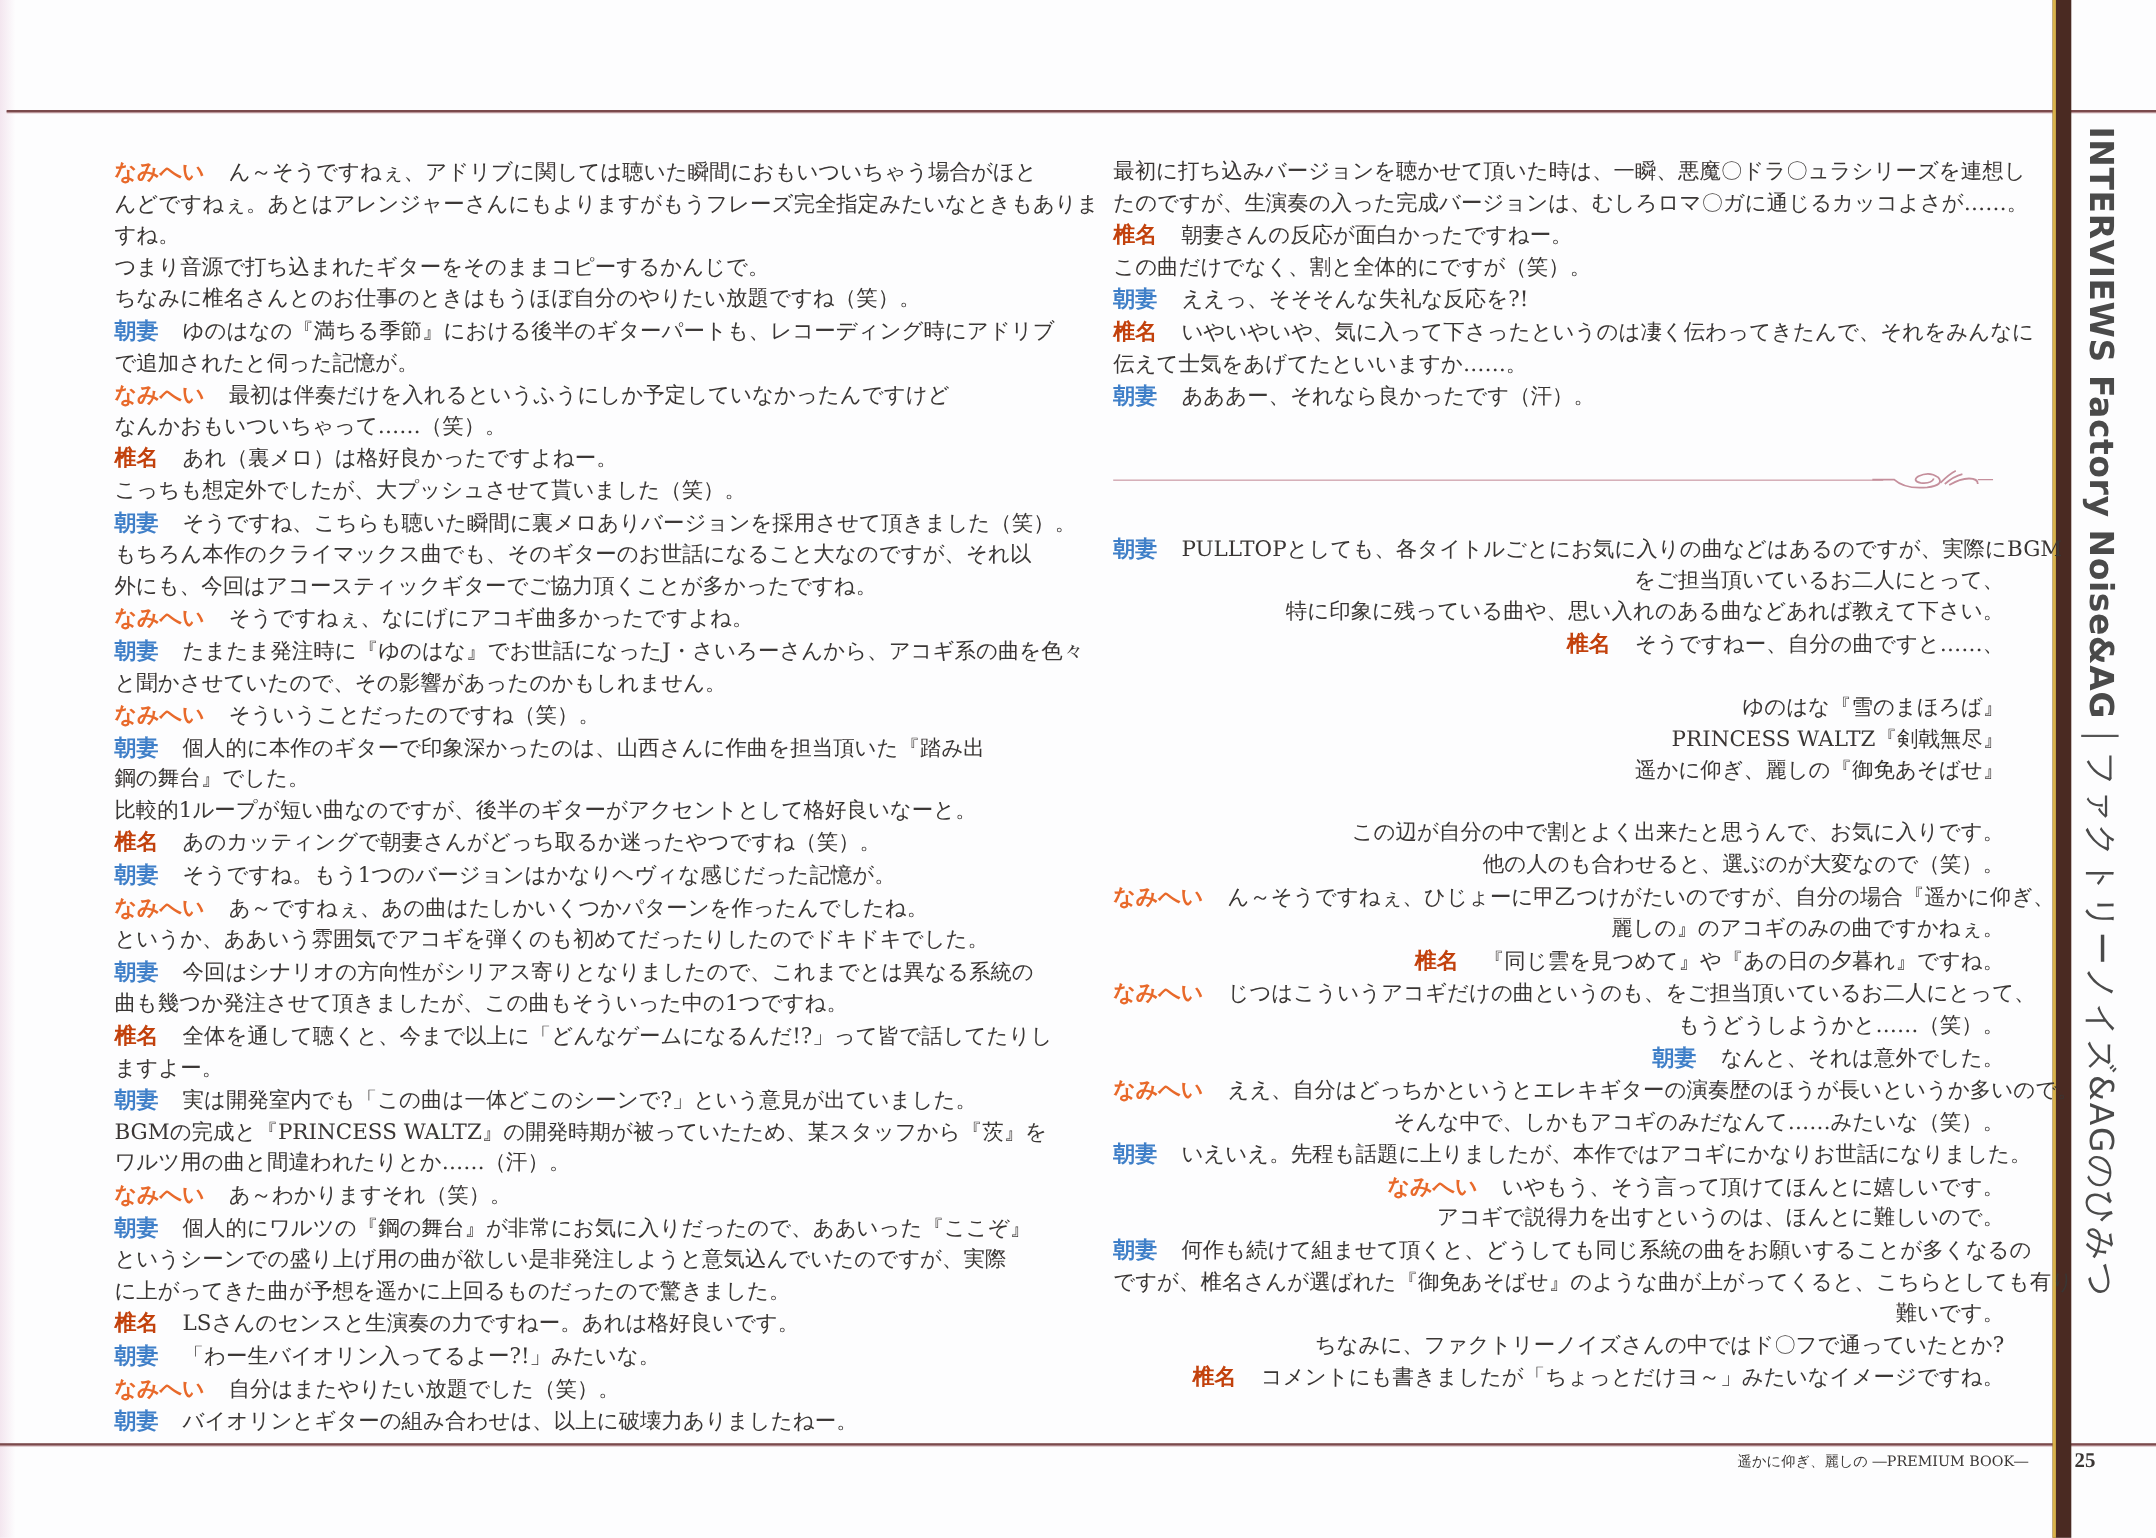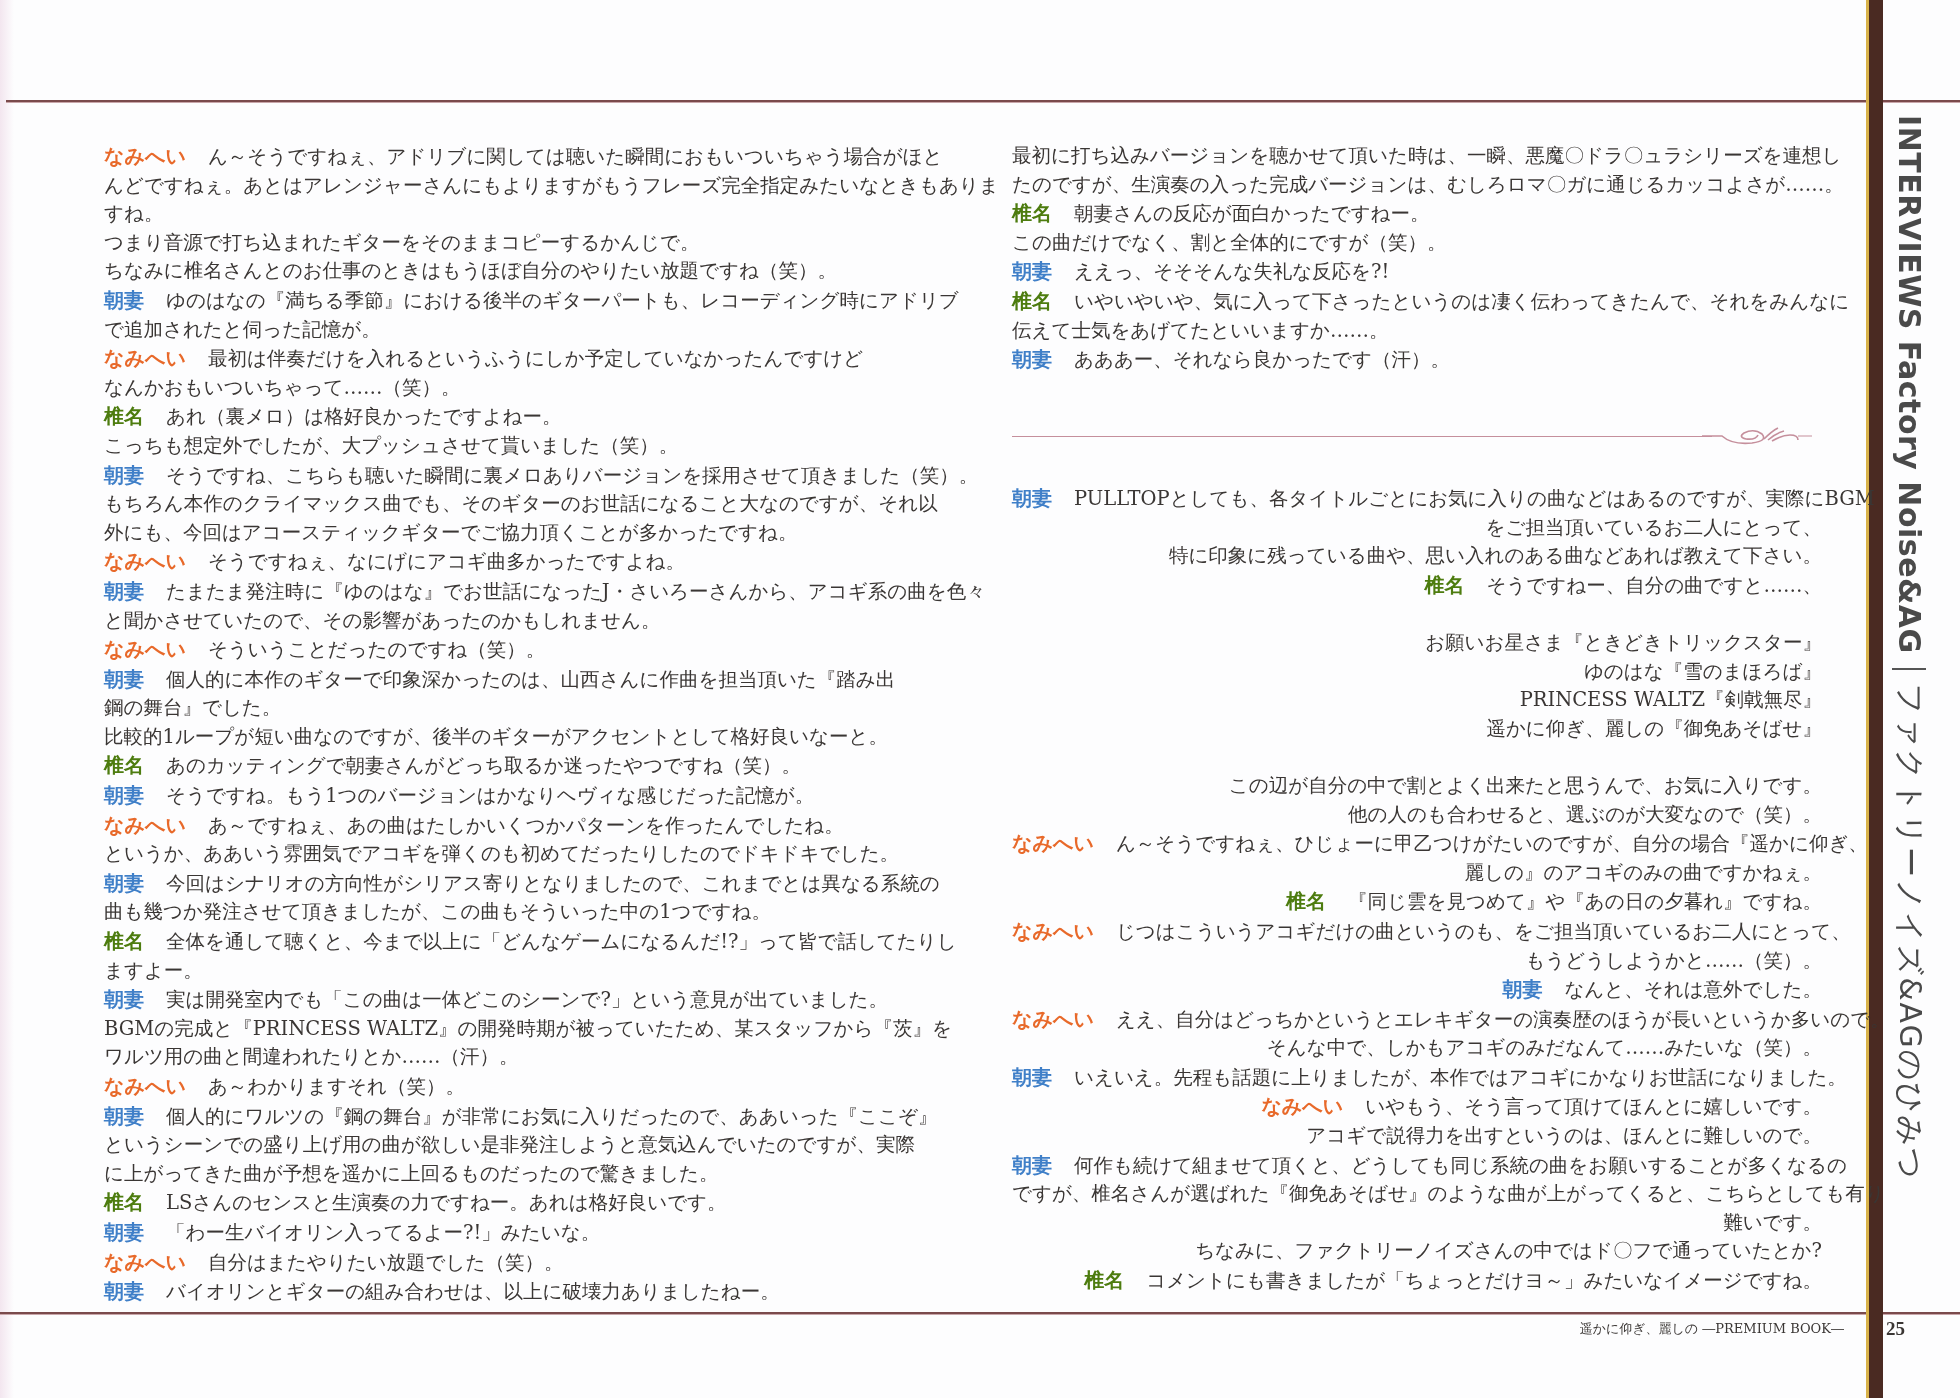--- a/index.html
+++ b/index.html
@@ -47,21 +47,21 @@
   .column.left { left: 104px; width: 810px; }
   .column.right { left: 1012px; width: 810px; }
   .column.right.part2 { top: 484px; text-align: right; }
   .line { display: block; white-space: nowrap; min-height: 28.6px; }
   .sp {
     font-family: "DejaVu Sans", "Liberation Sans", sans-serif;
     font-weight: bold; font-size: 20px; margin-right: 22px;
   }
   .sp-namihei { color: #e8692a; }
   .sp-asazuma { color: #3f7fc8; }
-  .sp-shiina { color: #4d7c0f; }
+  .sp-shiina { color: #c2410c; }
   .divider {
     position: absolute; left: 1012px; top: 425px; width: 800px; height: 24px;
   }
   .divider .dline {
     position: absolute; left: 0; top: 11px; width: 700px; height: 1px; background: #c58f9c;
   }
   .divider svg { position: absolute; left: 690px; top: 0; }
   .footer-book {
     position: absolute; right: 116px; top: 1320px; font-size: 13px; color: #3a3634;
   }
@@ -148,21 +148,20 @@
     <path d="M96 11 L110 11" stroke="#c58f9c" stroke-width="1"></path>
   </svg>
 </div>
 
 <div class="column right part2">
     <span class="line"><span class="sp sp-asazuma">朝妻</span><span>PULLTOPとしても、各タイトルごとにお気に入りの曲などはあるのですが、実際にBGM</span></span>
     <span class="line"><span>をご担当頂いているお二人にとって、</span></span>
     <span class="line"><span>特に印象に残っている曲や、思い入れのある曲などあれば教えて下さい。</span></span>
     <span class="line"><span class="sp sp-shiina">椎名</span><span>そうですねー、自分の曲ですと……、</span></span>
     <span class="line"><span></span></span>
-    <span class="line"><span>お願いお星さま『ときどきトリックスター』</span></span>
     <span class="line"><span>ゆのはな『雪のまほろば』</span></span>
     <span class="line"><span>PRINCESS WALTZ『剣戟無尽』</span></span>
     <span class="line"><span>遥かに仰ぎ、麗しの『御免あそばせ』</span></span>
     <span class="line"><span></span></span>
     <span class="line"><span>この辺が自分の中で割とよく出来たと思うんで、お気に入りです。</span></span>
     <span class="line"><span>他の人のも合わせると、選ぶのが大変なので（笑）。</span></span>
     <span class="line"><span class="sp sp-namihei">なみへい</span><span>ん～そうですねぇ、ひじょーに甲乙つけがたいのですが、自分の場合『遥かに仰ぎ、</span></span>
     <span class="line"><span>麗しの』のアコギのみの曲ですかねぇ。</span></span>
     <span class="line"><span class="sp sp-shiina">椎名</span><span>『同じ雲を見つめて』や『あの日の夕暮れ』ですね。</span></span>
     <span class="line"><span class="sp sp-namihei">なみへい</span><span>じつはこういうアコギだけの曲というのも、をご担当頂いているお二人にとって、</span></span>

